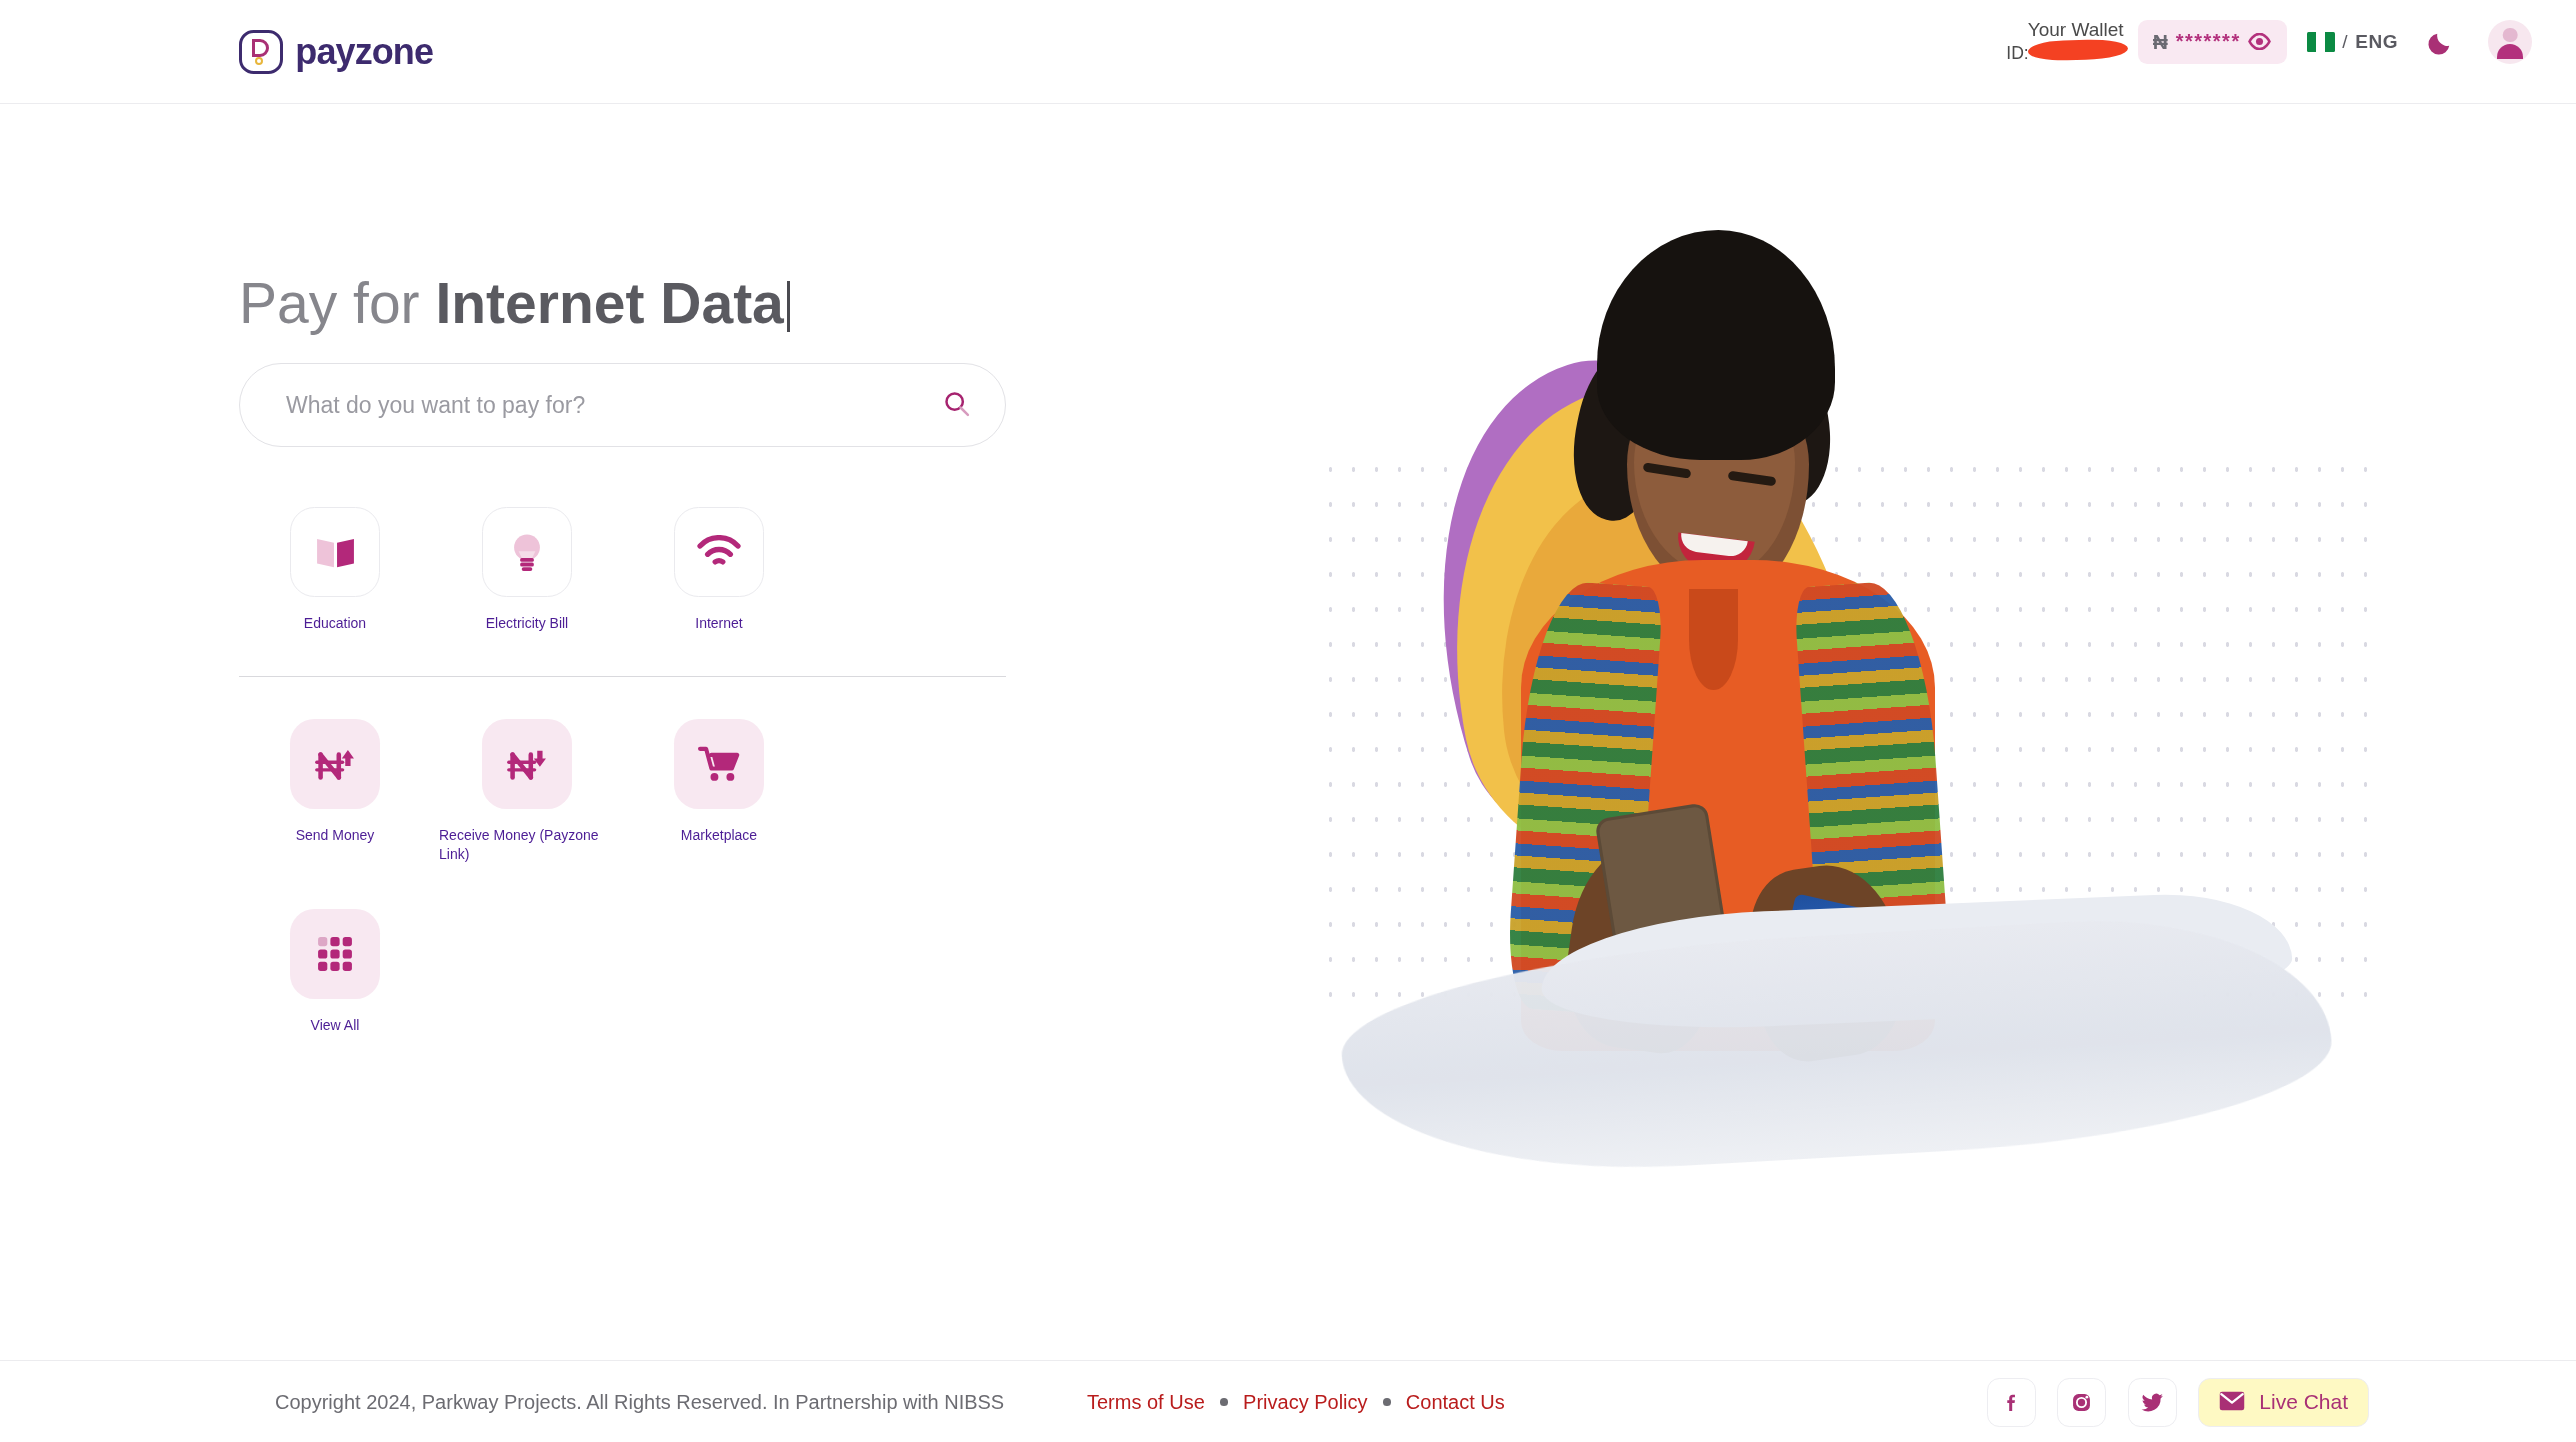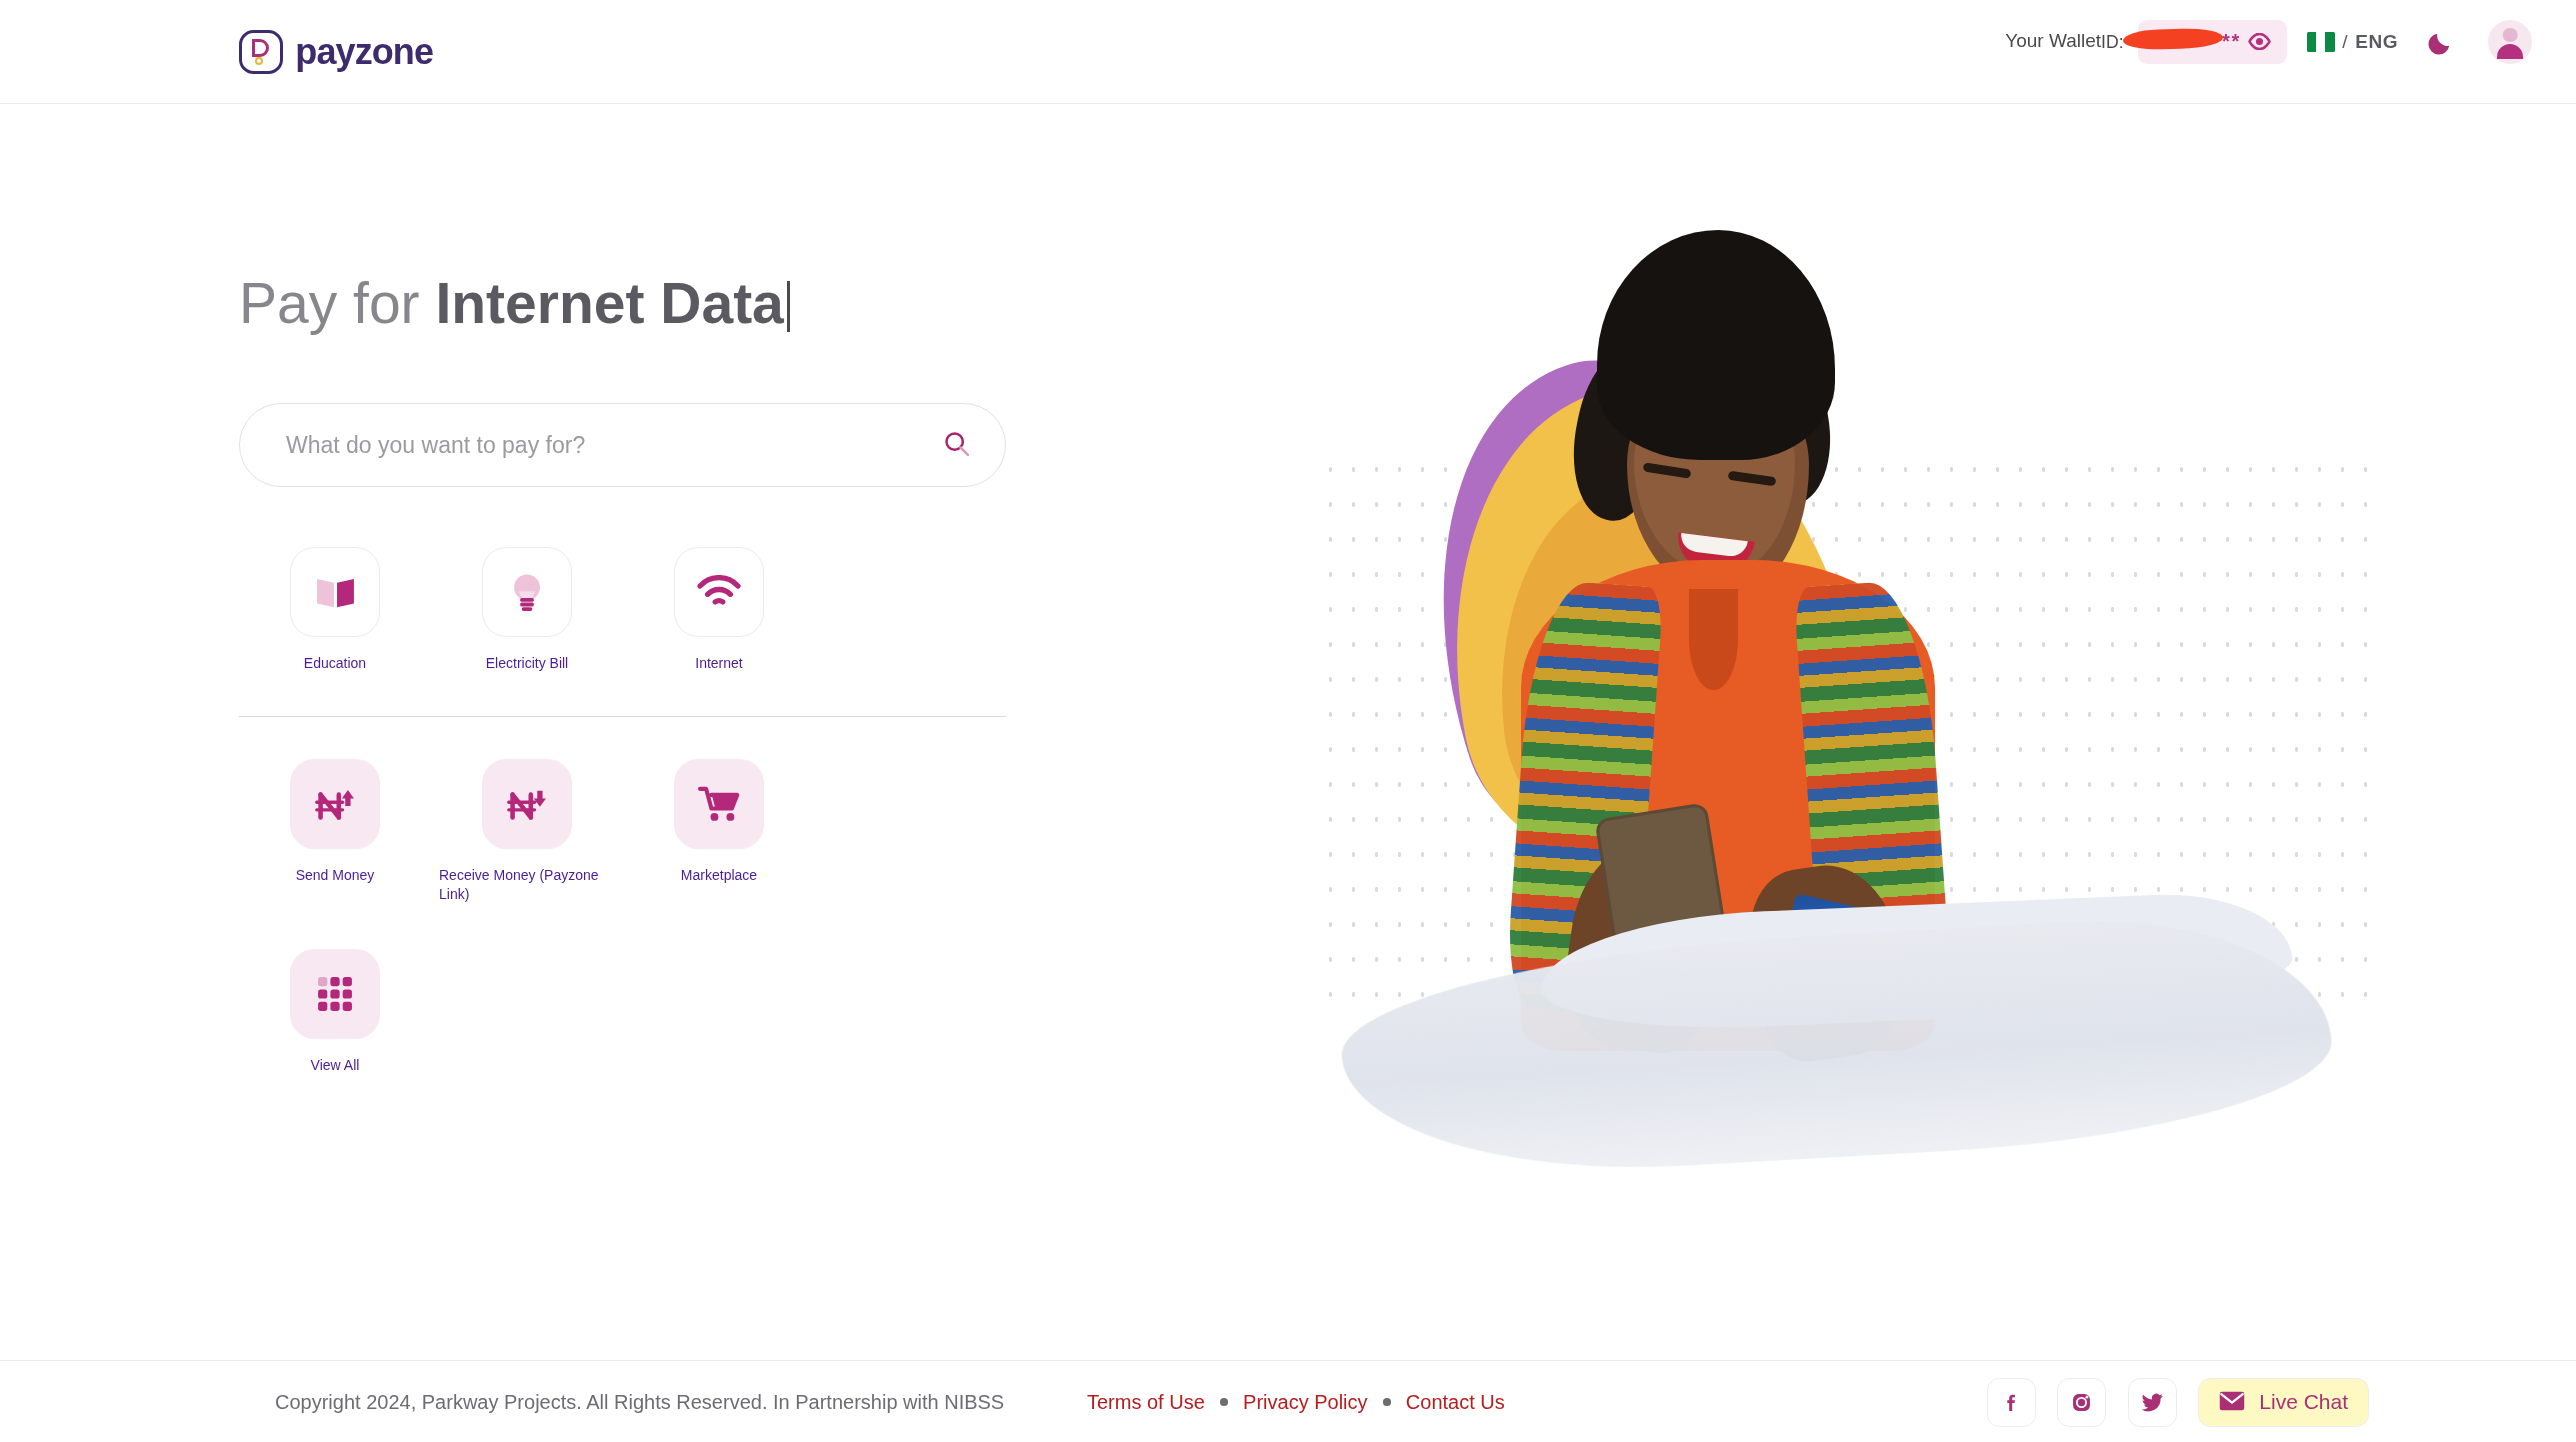--- a/index.html
+++ b/index.html
@@ -46,21 +46,21 @@
   .logo-text {
     font-size: 36px; font-weight: 700;
     color: #3d2b6e; letter-spacing: -0.9px;
   }
 
   .header-right {
     position: absolute; right: 0; top: 0;
     height: 83px; display: flex; align-items: center;
   }
   .wallet-block {
-    display: flex; flex-direction: row;
+    display: flex; flex-direction: column;
     align-items: flex-start; justify-content: center;
     position: relative; margin-right: 14px;
   }
   .wallet-title {
     font-size: 19px; color: #4a4a4a; line-height: 1.15;
     margin-left: 21.5px;
   }
   .wallet-idrow {
     display: flex; align-items: center;
     font-size: 17.6px; color: #4a4a4a;
@@ -127,21 +127,21 @@
     color: #5b5b60; white-space: nowrap;
   }
   .headline .thin { font-weight: 300; color: #86868c; }
   .headline .bold { font-weight: 600; color: #5a5a60; }
   .caret {
     display: inline-block; width: 3.1px; height: 51px;
     background: #4a4a50; vertical-align: -9.2px; margin-left: 3.1px;
   }
 
   .search-box {
-    margin-top: 71px;
+    margin-top: 31px;
     width: 767px; height: 84px;
     border: 1.2px solid #e2e2e6;
     border-radius: 43px;
     display: flex; align-items: center;
     padding: 0 34px 0 46px;
     background: #fff;
   }
   .search-input {
     flex: 1; border: none; outline: none;
     font-size: 23px; color: #3a3a3e;

